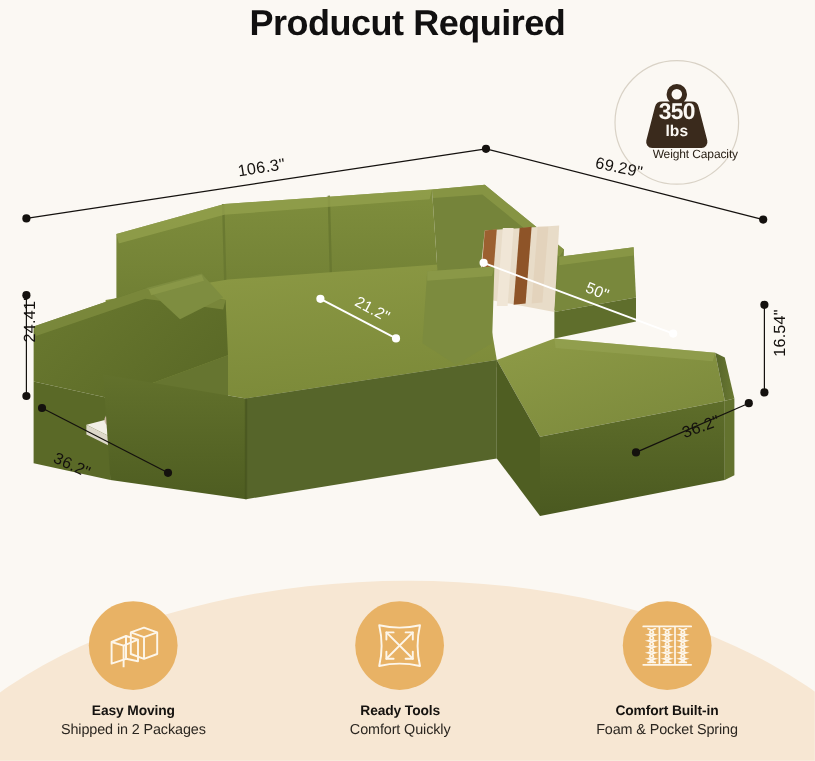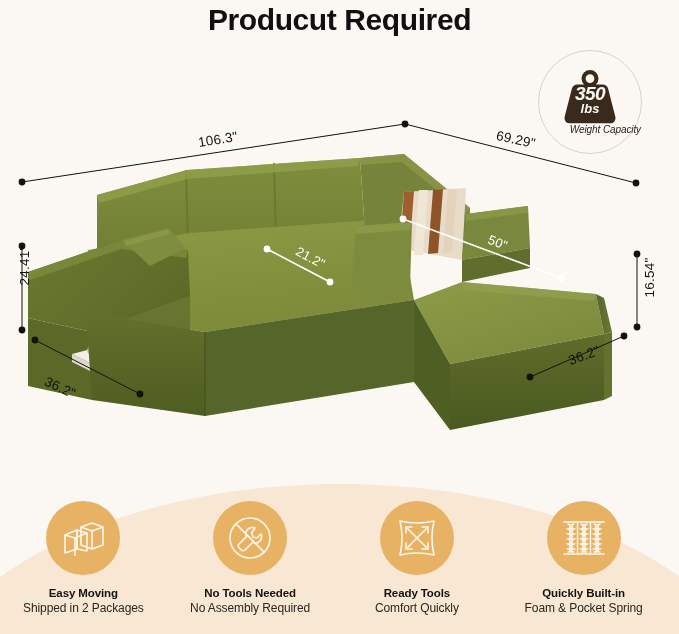--- a/index.html
+++ b/index.html
@@ -14,23 +14,23 @@
   
   #title {
     position: absolute; top: 0; left: 0; width: 679px;
     text-align: center;
     font-size: 30px; font-weight: bold; letter-spacing: -0.4px;
     color: #111010; line-height: 40px;
   }
 
   
   #weight-badge {
-    position: absolute; left: 538px; top: 50px;
+    position: absolute; left: 512px; top: 50px;
     width: 104px; height: 104px; border-radius: 50%;
-    border: 1px solid #d9d2c6; background: #fbf8f3; font-style: italic;
+    border: 1px solid #d9d2c6; background: #fbf8f3;
   }
   #weight-icon-wrap { position: absolute; left: 50%; top: 16px; transform: translateX(-50%); }
   #weight-num {
     position: absolute; left: 0; right: 0; top: 32px;
     text-align: center; font-size: 19px; font-weight: bold; color: #fbf8f3;
     letter-spacing: -0.5px; z-index: 3;
   }
   #weight-unit {
     position: absolute; left: 0; right: 0; top: 50px;
     text-align: center; font-size: 13px; font-weight: bold; color: #fbf8f3; z-index: 3;
@@ -256,33 +256,20 @@
             <path d="M20,9 L31,5 L42,9 L42,27 L31,31 L20,27 Z"></path>
             <path d="M20,9 L31,13 L42,9"></path>
             <path d="M31,13 L31,31"></path>
           </g>
         </svg>
       </div>
       <div class="feature-title">Easy Moving</div>
       <div class="feature-sub">Shipped in 2 Packages</div>
     </div>
 
-    <div class="feature">
-      <div class="feature-circle">
-        <svg width="48" height="48" viewBox="0 0 48 48">
-          <g fill="none" stroke="#fdf6ea" stroke-width="1.6" stroke-linejoin="round" stroke-linecap="round">
-            <circle cx="24" cy="24" r="20"></circle>
-            <line x1="10" y1="10" x2="38" y2="38"></line>
-            <path d="M29,14 a6.5,6.5 0 0 0 -8.6,8.6 l-7.4,7.4 a2.6,2.6 0 0 0 0,3.7 l2.3,2.3 a2.6,2.6 0 0 0 3.7,0 l7.4,-7.4 a6.5,6.5 0 0 0 8.6,-8.6 l-4,4 l-4.2,-1 l-1,-4.2 z"></path>
-          </g>
-        </svg>
-      </div>
-      <div class="feature-title">No Tools Needed</div>
-      <div class="feature-sub">No Assembly Required</div>
-    </div>
 
     <div class="feature">
       <div class="feature-circle">
         <svg width="46" height="46" viewBox="0 0 46 46">
           <g fill="none" stroke="#fdf6ea" stroke-width="1.6" stroke-linejoin="round" stroke-linecap="round">
             <path d="M6,6 q17,4 34,0 q-4,17 0,34 q-17,-4 -34,0 q4,-17 0,-34 Z"></path>
             <line x1="12" y1="12" x2="34" y2="34"></line>
             <line x1="34" y1="12" x2="12" y2="34"></line>
             <path d="M12,12 l0,6 M12,12 l6,0"></path>
             <path d="M34,12 l-6,0 M34,12 l0,6"></path>
@@ -311,18 +298,18 @@
             </g>
             <g>
               <path d="M34,8 q9,3 0,5 q9,3 0,5 q9,3 0,5 q9,3 0,5 q9,3 0,5 q9,3 0,3"></path>
               <path d="M40,8 q-9,3 0,5 q-9,3 0,5 q-9,3 0,5 q-9,3 0,5 q-9,3 0,5 q-9,3 0,3"></path>
             </g>
             <line x1="17.5" y1="7" x2="17.5" y2="37"></line>
             <line x1="30.5" y1="7" x2="30.5" y2="37"></line>
           </g>
         </svg>
       </div>
-      <div class="feature-title">Quickly Built-in</div>
+      <div class="feature-title">Comfort Built-in</div>
       <div class="feature-sub">Foam &amp; Pocket Spring</div>
     </div>
 
   </div>
 </div>
 
 </body></html>

